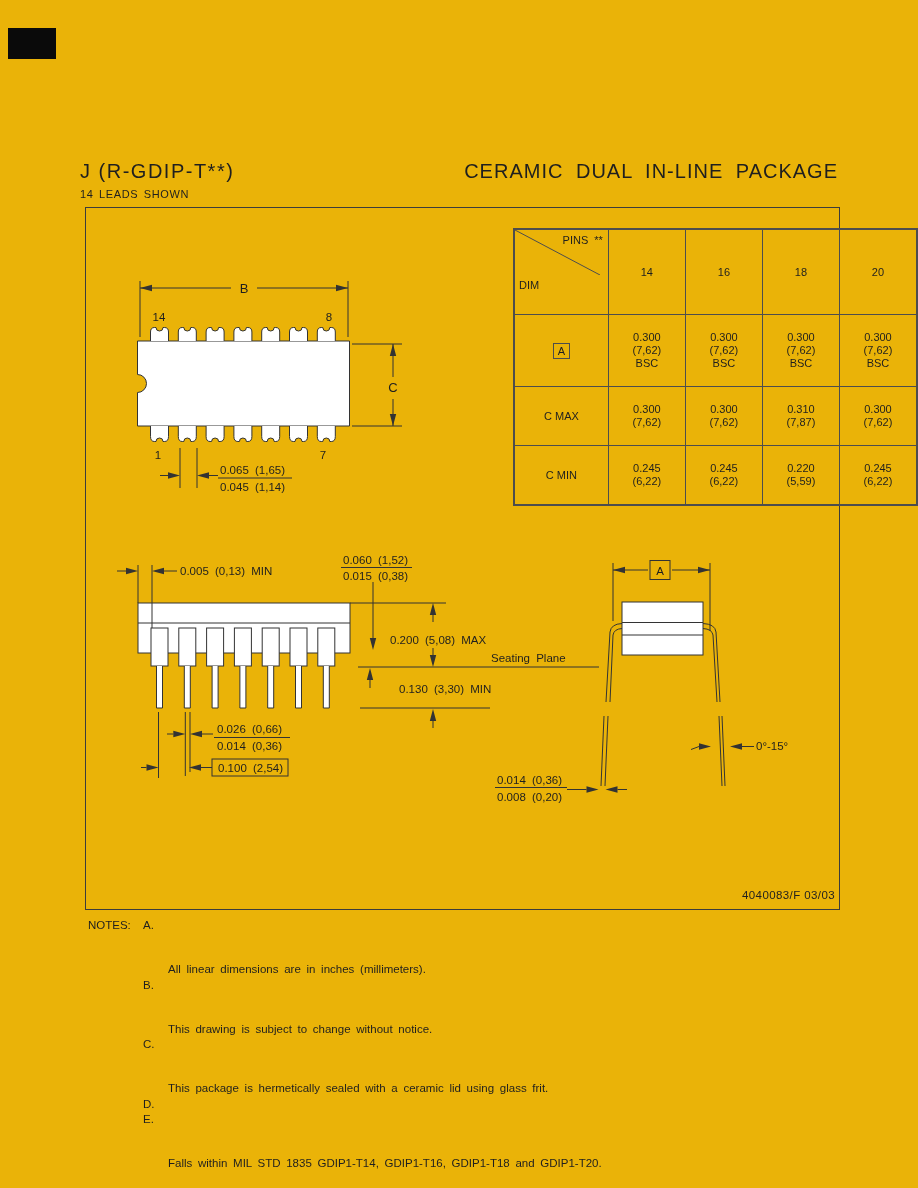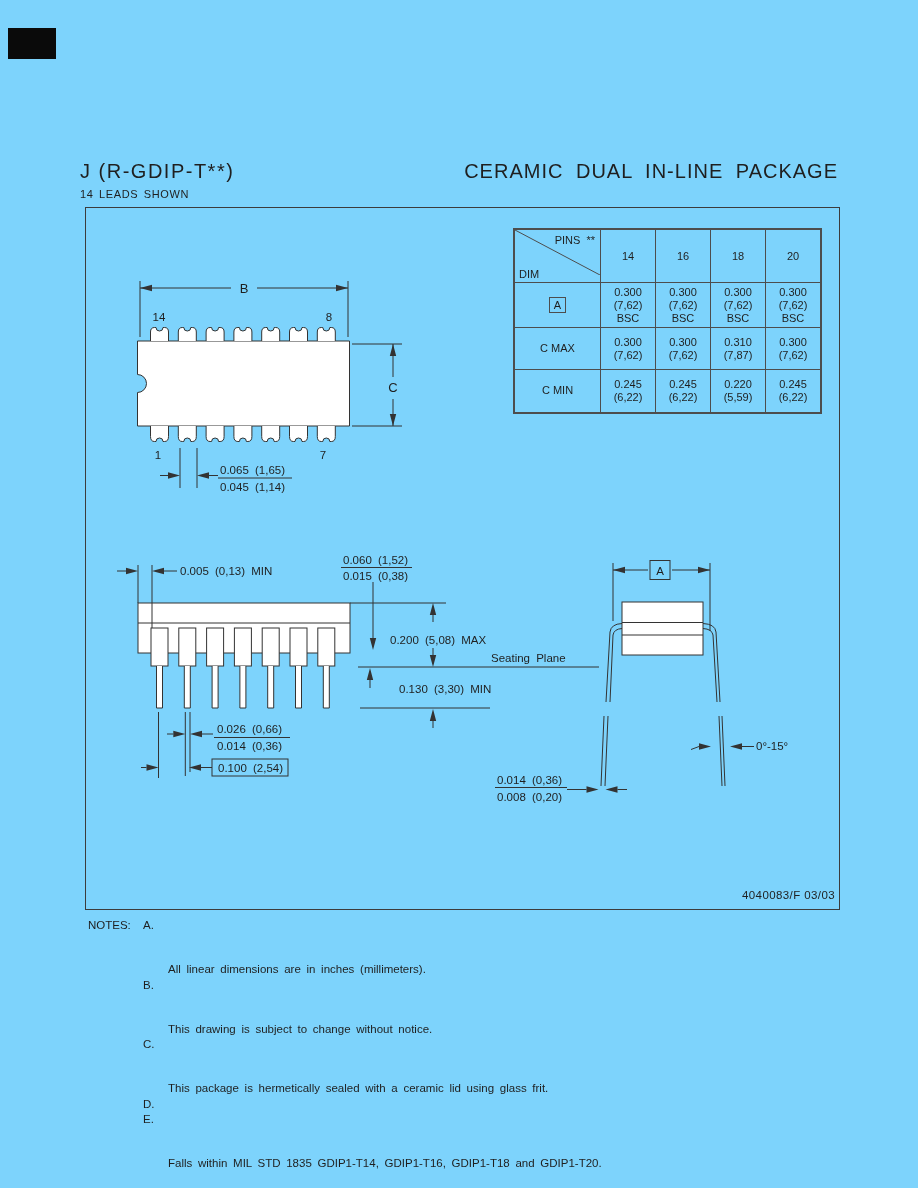--- a/index.html
+++ b/index.html
@@ -1,38 +1,38 @@
 <!DOCTYPE html>
 <html><head>
 <meta charset="utf-8">
 <style>
   html,body{margin:0;padding:0;background:#fff;}
-  .page{position:relative;width:918px;height:1188px;background:#7dd3fc;overflow:hidden;
+  .page{position:relative;width:918px;height:1188px;background:#eab308;overflow:hidden;
         font-family:"Liberation Sans",sans-serif;color:#1f1f1f;}
   .scan-mark{position:absolute;left:8px;top:28px;width:48px;height:31px;background:#0a0a0a;}
   .left-title{position:absolute;left:80px;top:160px;font-size:20px;letter-spacing:1.5px;white-space:pre;}
   .left-subtitle{position:absolute;left:80px;top:188px;font-size:11px;letter-spacing:.6px;word-spacing:2px;white-space:pre;}
   .right-title{position:absolute;right:80px;top:160px;font-size:20px;letter-spacing:1px;word-spacing:6px;white-space:pre;}
   .border-box{position:absolute;left:85px;top:207px;width:753px;height:701px;border:1.5px solid #3c3c3c;}
   .doc-number{position:absolute;right:83px;top:889px;font-size:11.5px;letter-spacing:.4px;}
   .drawing{position:absolute;left:0;top:0;}
   svg text{font-family:"Liberation Sans",sans-serif;font-size:11.5px;fill:#1f1f1f;word-spacing:3px;}
   svg text.big{font-size:13px;}
   
   .dim-table{position:absolute;left:513px;top:228px;border-collapse:collapse;table-layout:fixed;
              font-size:11px;color:#1f1f1f;}
   .dim-table td,.dim-table th{border:1px solid #4d4d4d;text-align:center;vertical-align:middle;
-             white-space:pre-line;line-height:13px;padding:0;font-weight:normal;}
+             white-space:pre-line;line-height:13px;padding:16px;font-weight:normal;}
   .dim-table{border:2px solid #4d4d4d;}
   .col-dim{width:85px;}  .col-val{width:54px;}
   .row-h{height:45px;} .row-a{height:45px;} .row-s{height:42px;} .row-m{height:43px;}
   .corner{position:relative;padding:0;}
   .corner svg{position:absolute;left:0;top:0;}
   .corner .top-lbl{position:absolute;right:5px;top:4px;word-spacing:3px;}
-  .corner .bot-lbl{position:absolute;left:4px;bottom:1px;margin-top:12px;}
+  .corner .bot-lbl{position:absolute;left:4px;bottom:22px;margin-top:12px;}
   .boxed{display:inline-block;border:1px solid #4d4d4d;padding:1px 4px;line-height:12px;}
   .dash-cell{letter-spacing:-1px;}
   
   .notes{position:absolute;left:88px;top:919px;font-size:11.5px;word-spacing:2.5px;}
   .note-row{display:flex;margin-bottom:3.6px;position:relative;}
   .note-heading{position:absolute;left:0;top:0;text-align:right;}
   .note-letter{margin-left:55px;width:25px;flex:0 0 25px;}
   .note-text{white-space:nowrap;margin-top:44px;}
 </style>
 </head>

